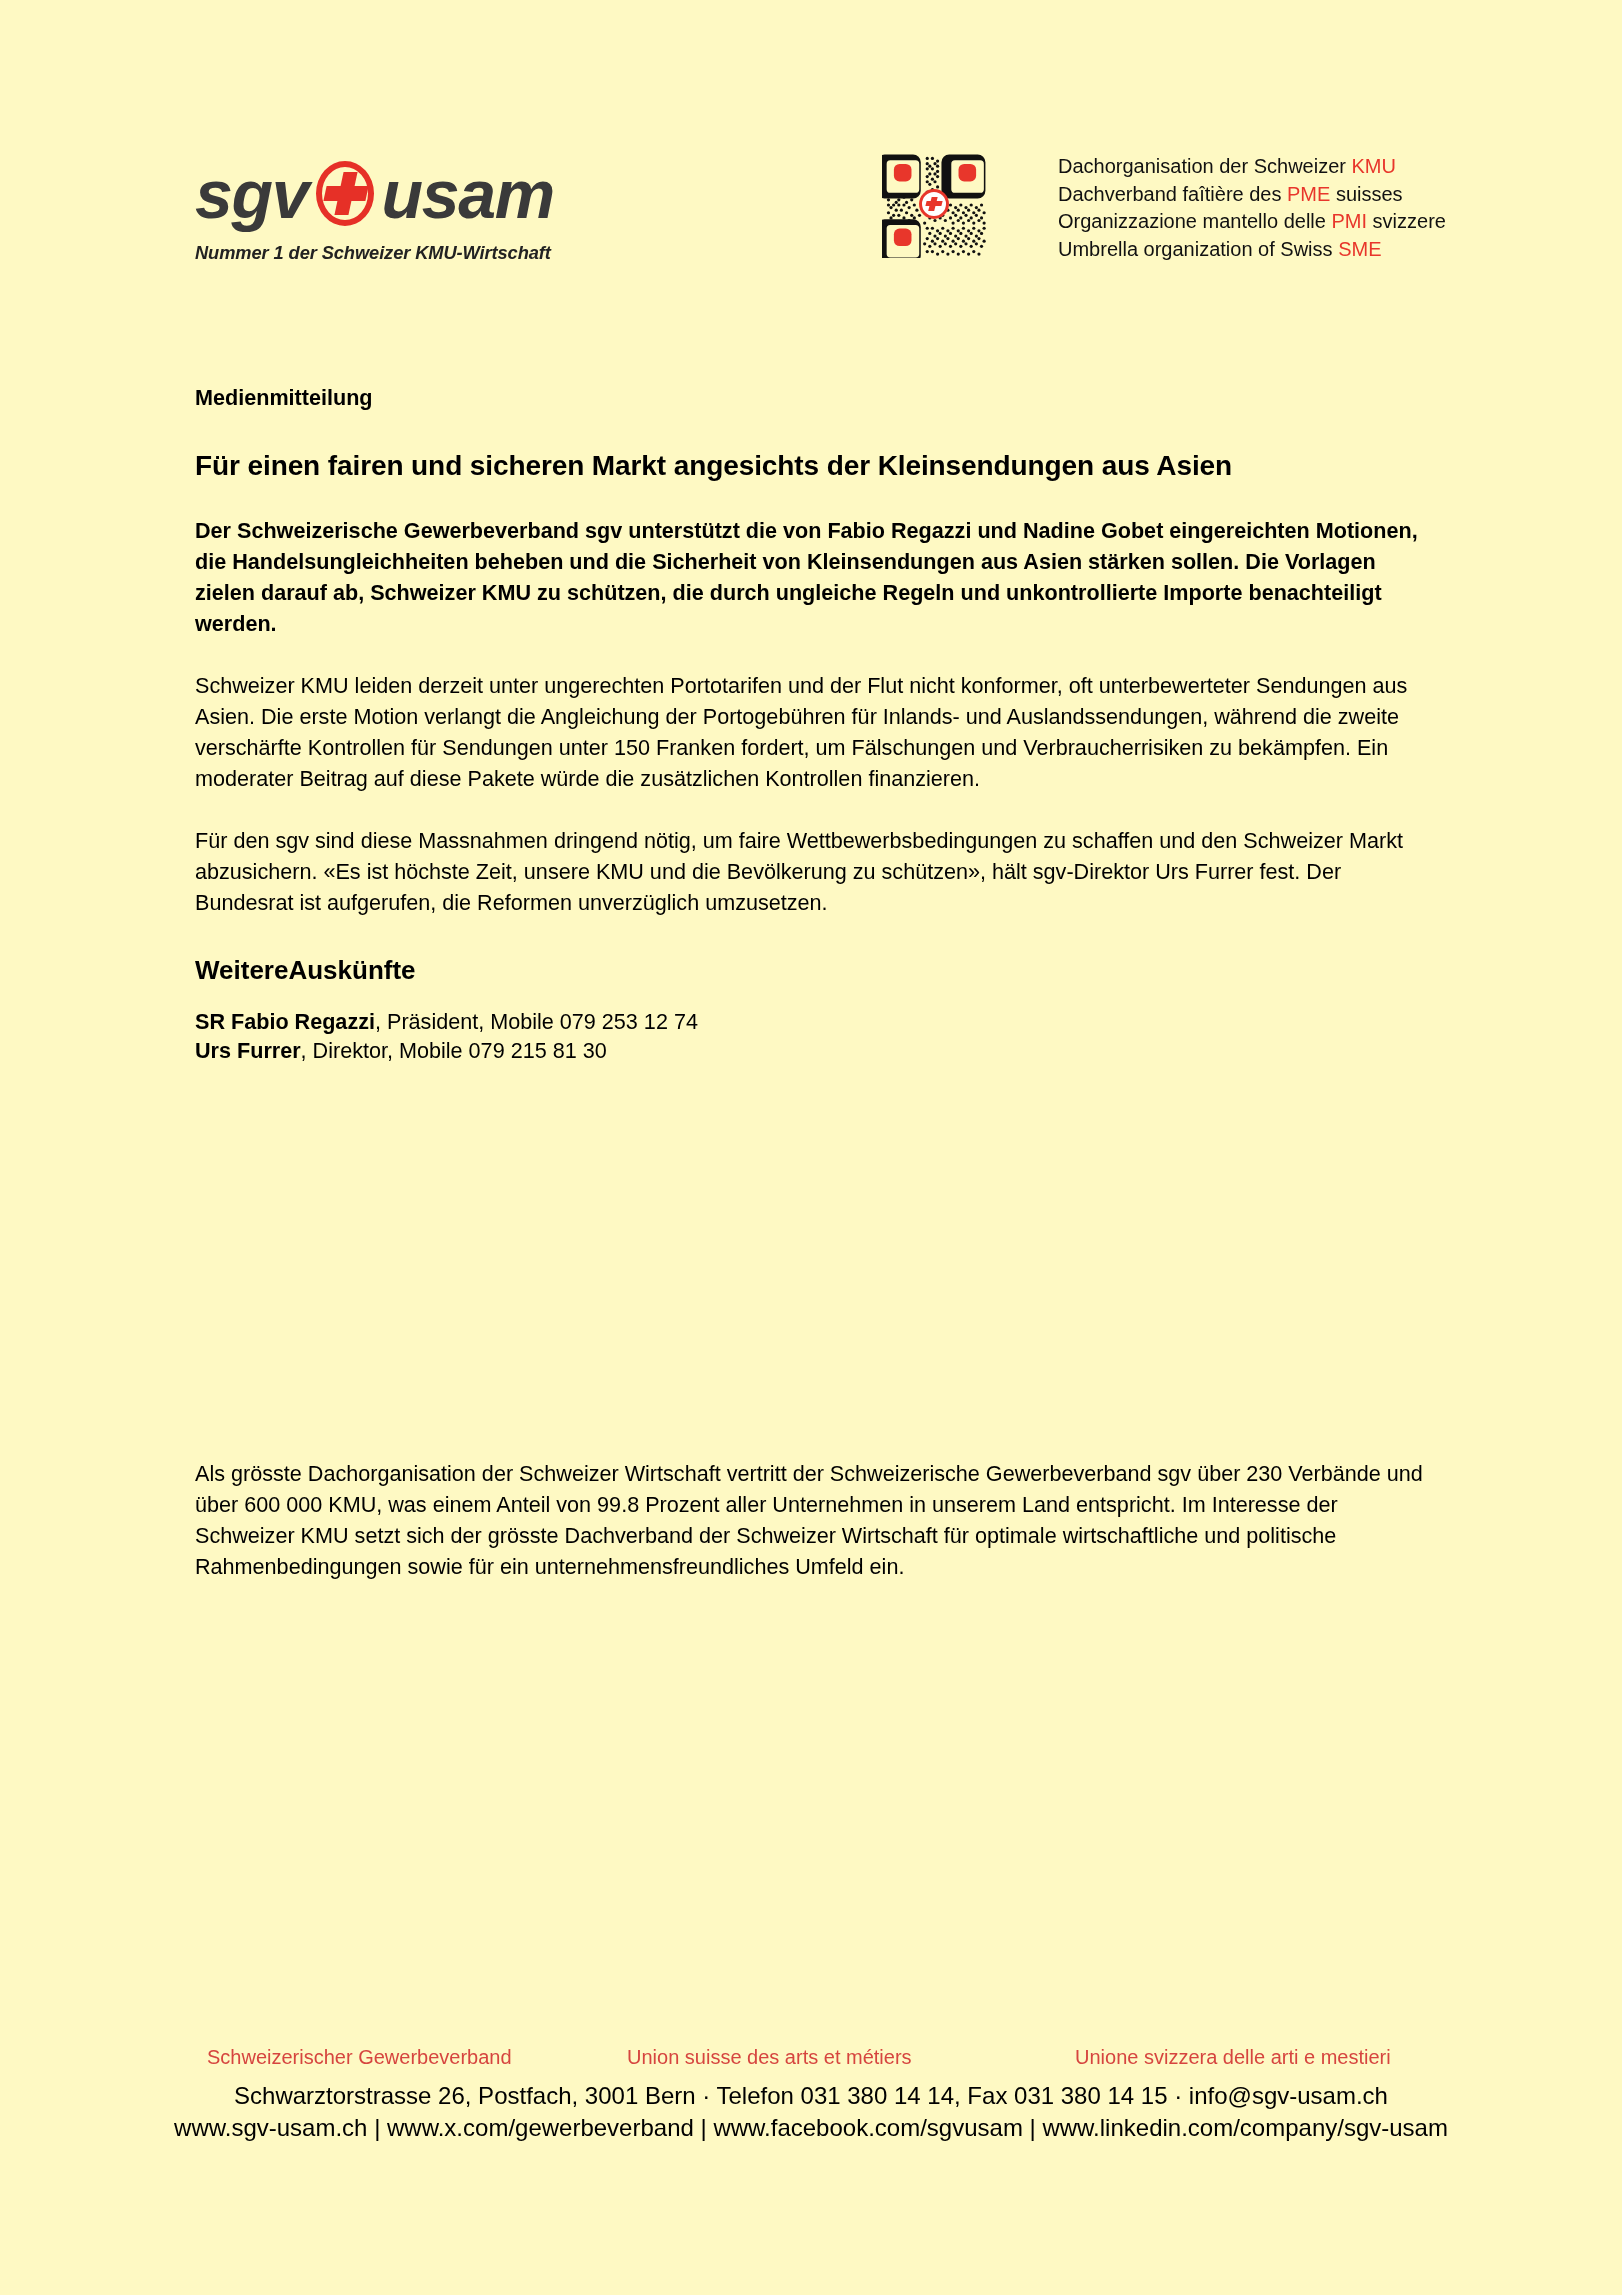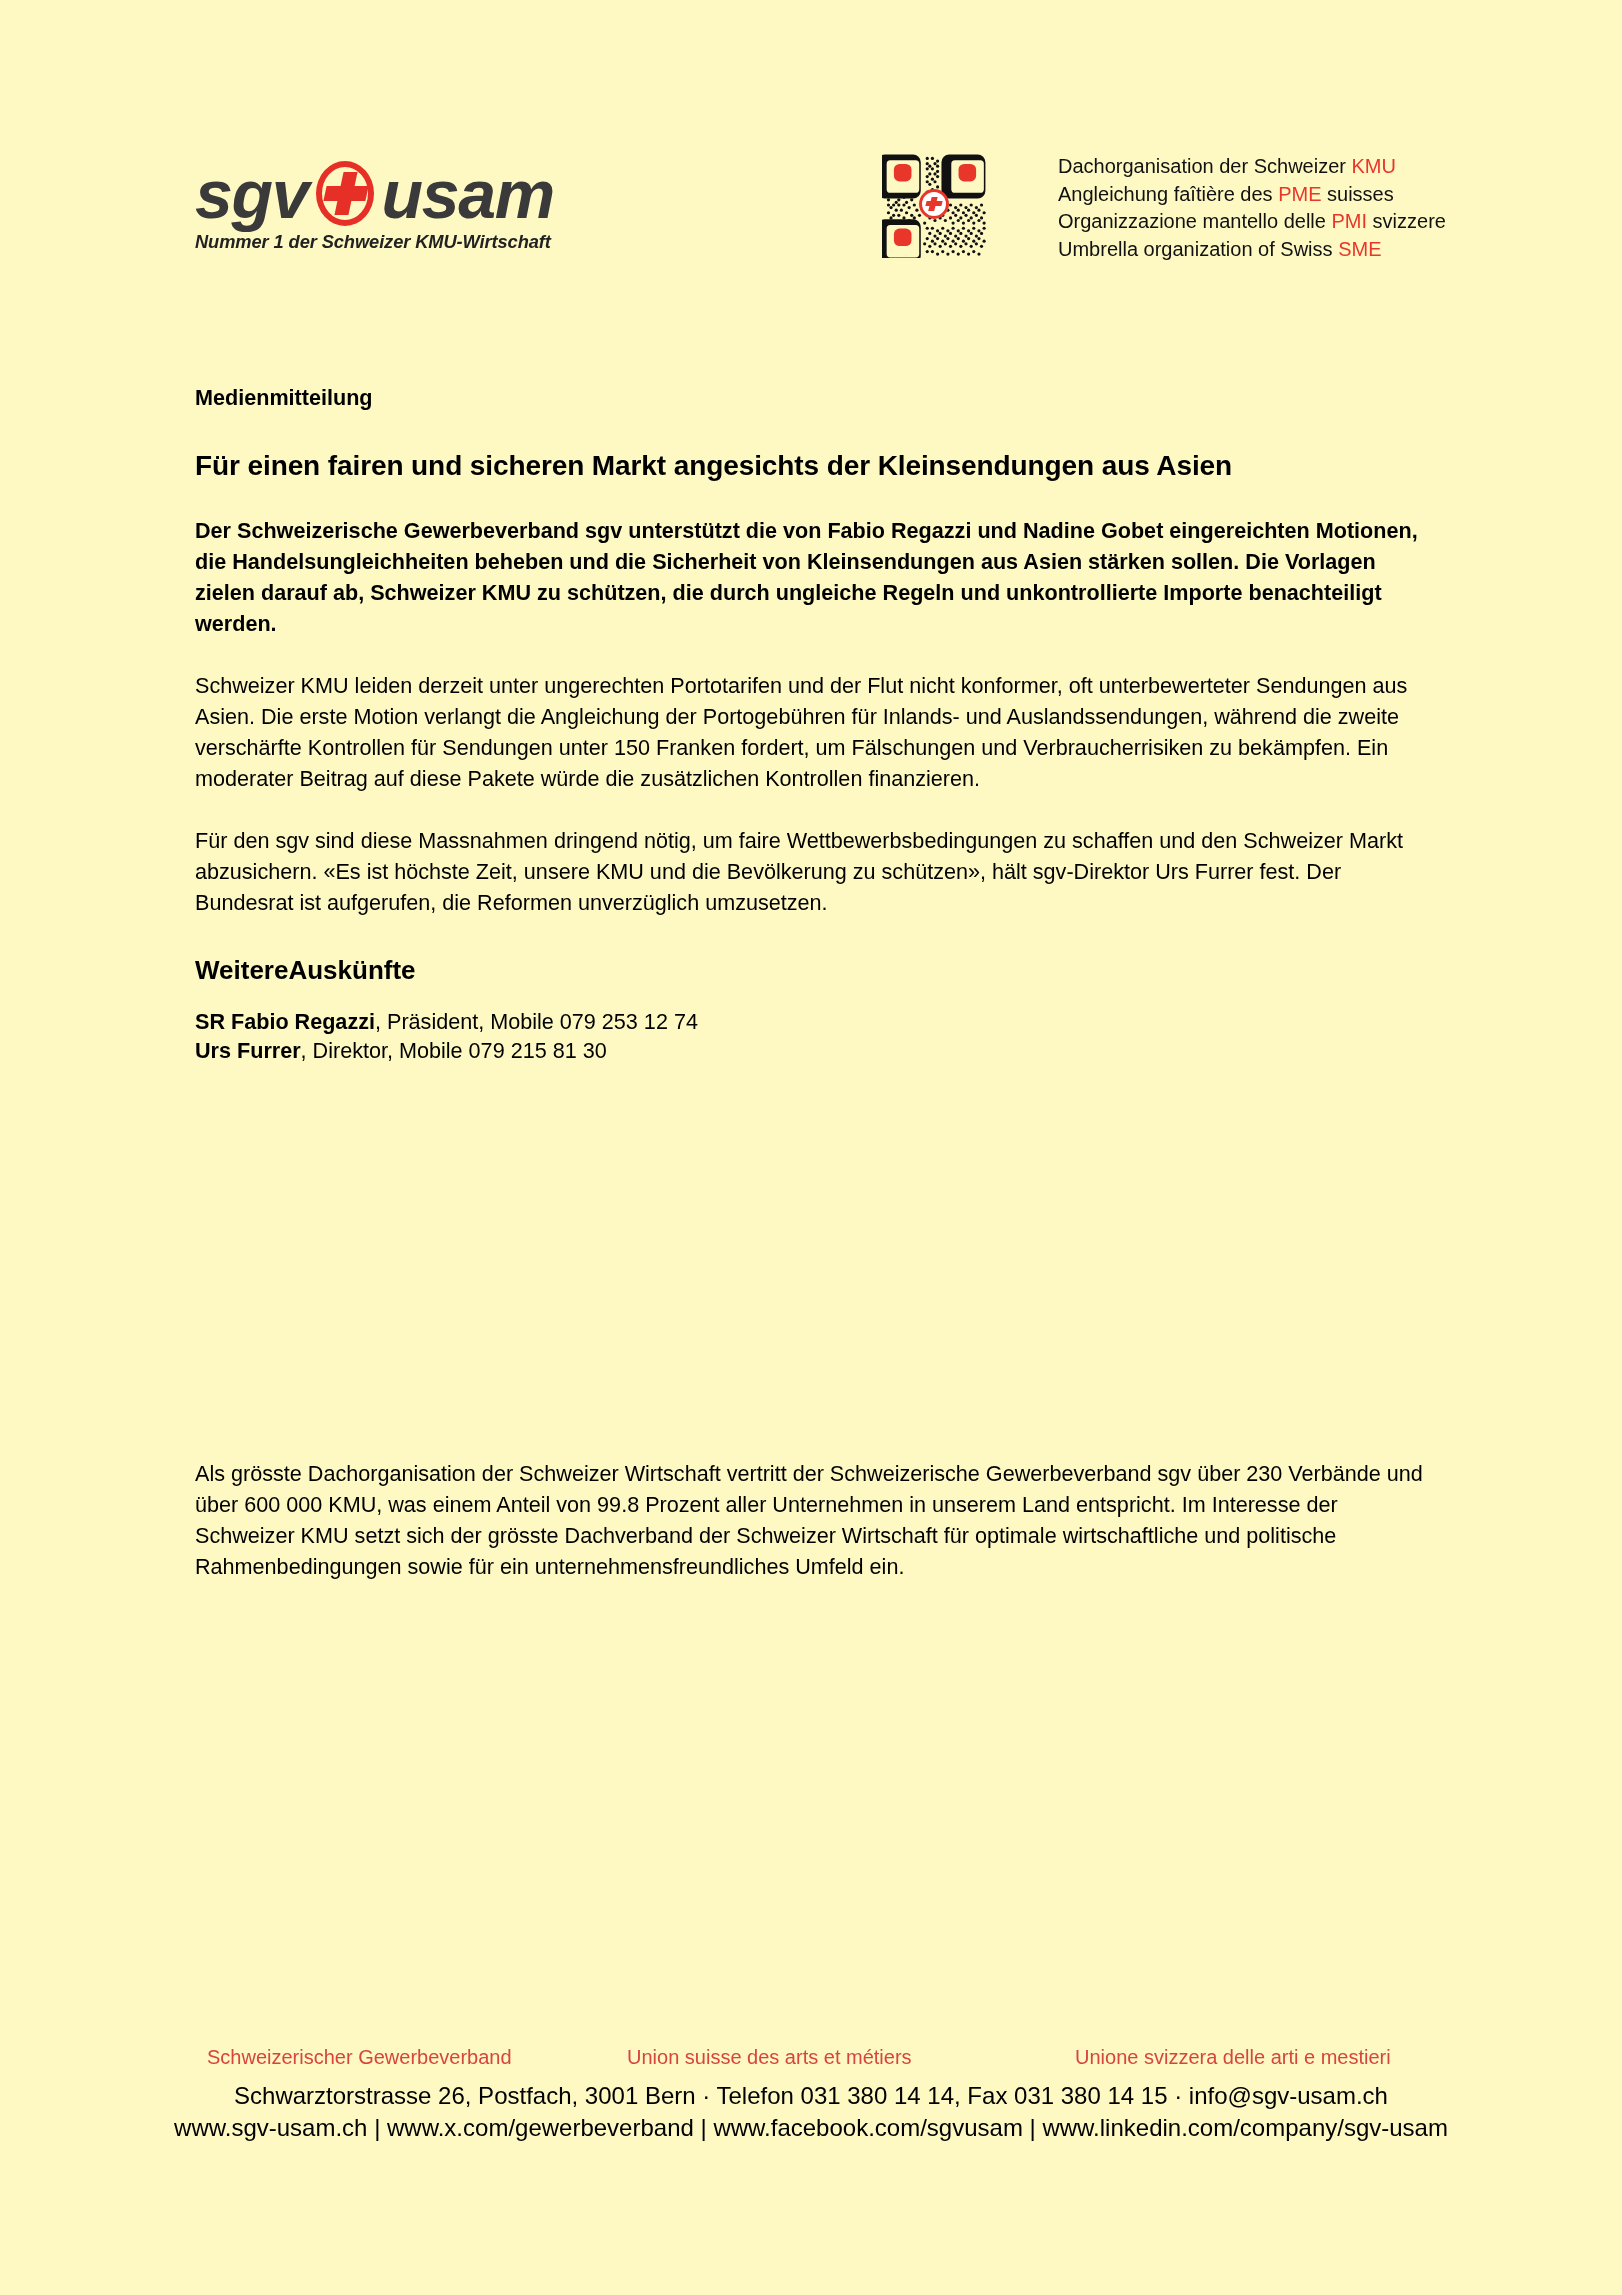--- a/index.html
+++ b/index.html
@@ -92,21 +92,21 @@
     width: 42px;
     height: 14.4px;
     background: #e63027;
   }
 
   .logo-tagline {
     font-size: 18.3px;
     font-style: italic;
     font-weight: bold;
     color: #222222;
-    margin-top: 1px;
+    margin-top: 12px;
     letter-spacing: -0.1px;
   }
 
   
   .org-block {
     position: absolute;
     left: 882px;
     top: 152px;
     display: flex;
     align-items: flex-start;
@@ -462,21 +462,21 @@
           </g>
         </svg>
         <span class="qr-emblem">
           <span class="c1"></span>
           <span class="c2"></span>
         </span>
       </div>
 
       <div class="org-lines">
         <div class="org-line"><span>Dachorganisation der Schweizer </span><span class="hl">KMU</span><span></span></div>
-        <div class="org-line"><span>Angleichung faîtière des </span><span class="hl">PME</span><span> suisses</span></div>
+        <div class="org-line"><span>Dachverband faîtière des </span><span class="hl">PME</span><span> suisses</span></div>
         <div class="org-line"><span>Organizzazione mantello delle </span><span class="hl">PMI</span><span> svizzere</span></div>
         <div class="org-line"><span>Umbrella organization of Swiss </span><span class="hl">SME</span><span></span></div>
       </div>
     </div>
   </div>
 
   <div class="content">
     <div class="kicker">Medienmitteilung</div>
 
     <h1 class="title">Für einen fairen und sicheren Markt angesichts der Kleinsendungen aus Asien</h1>

